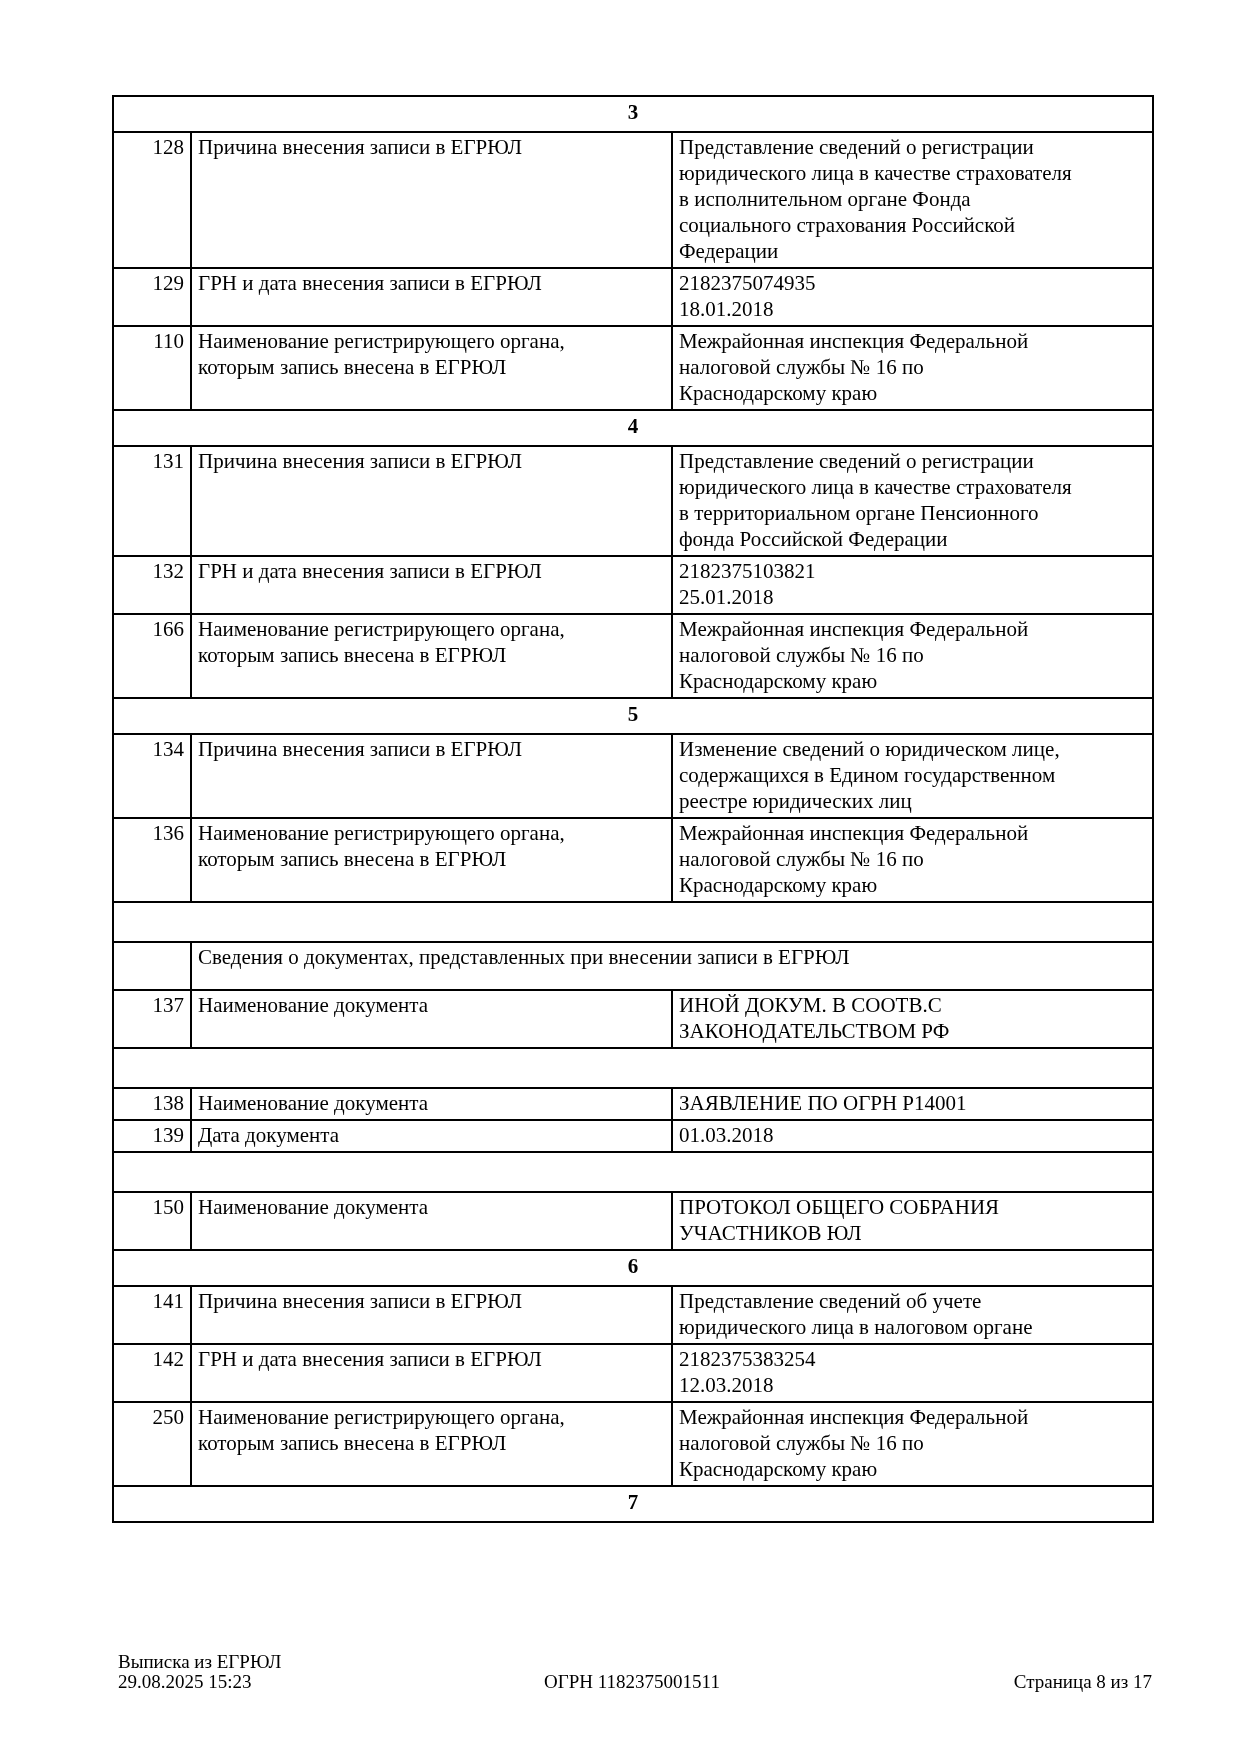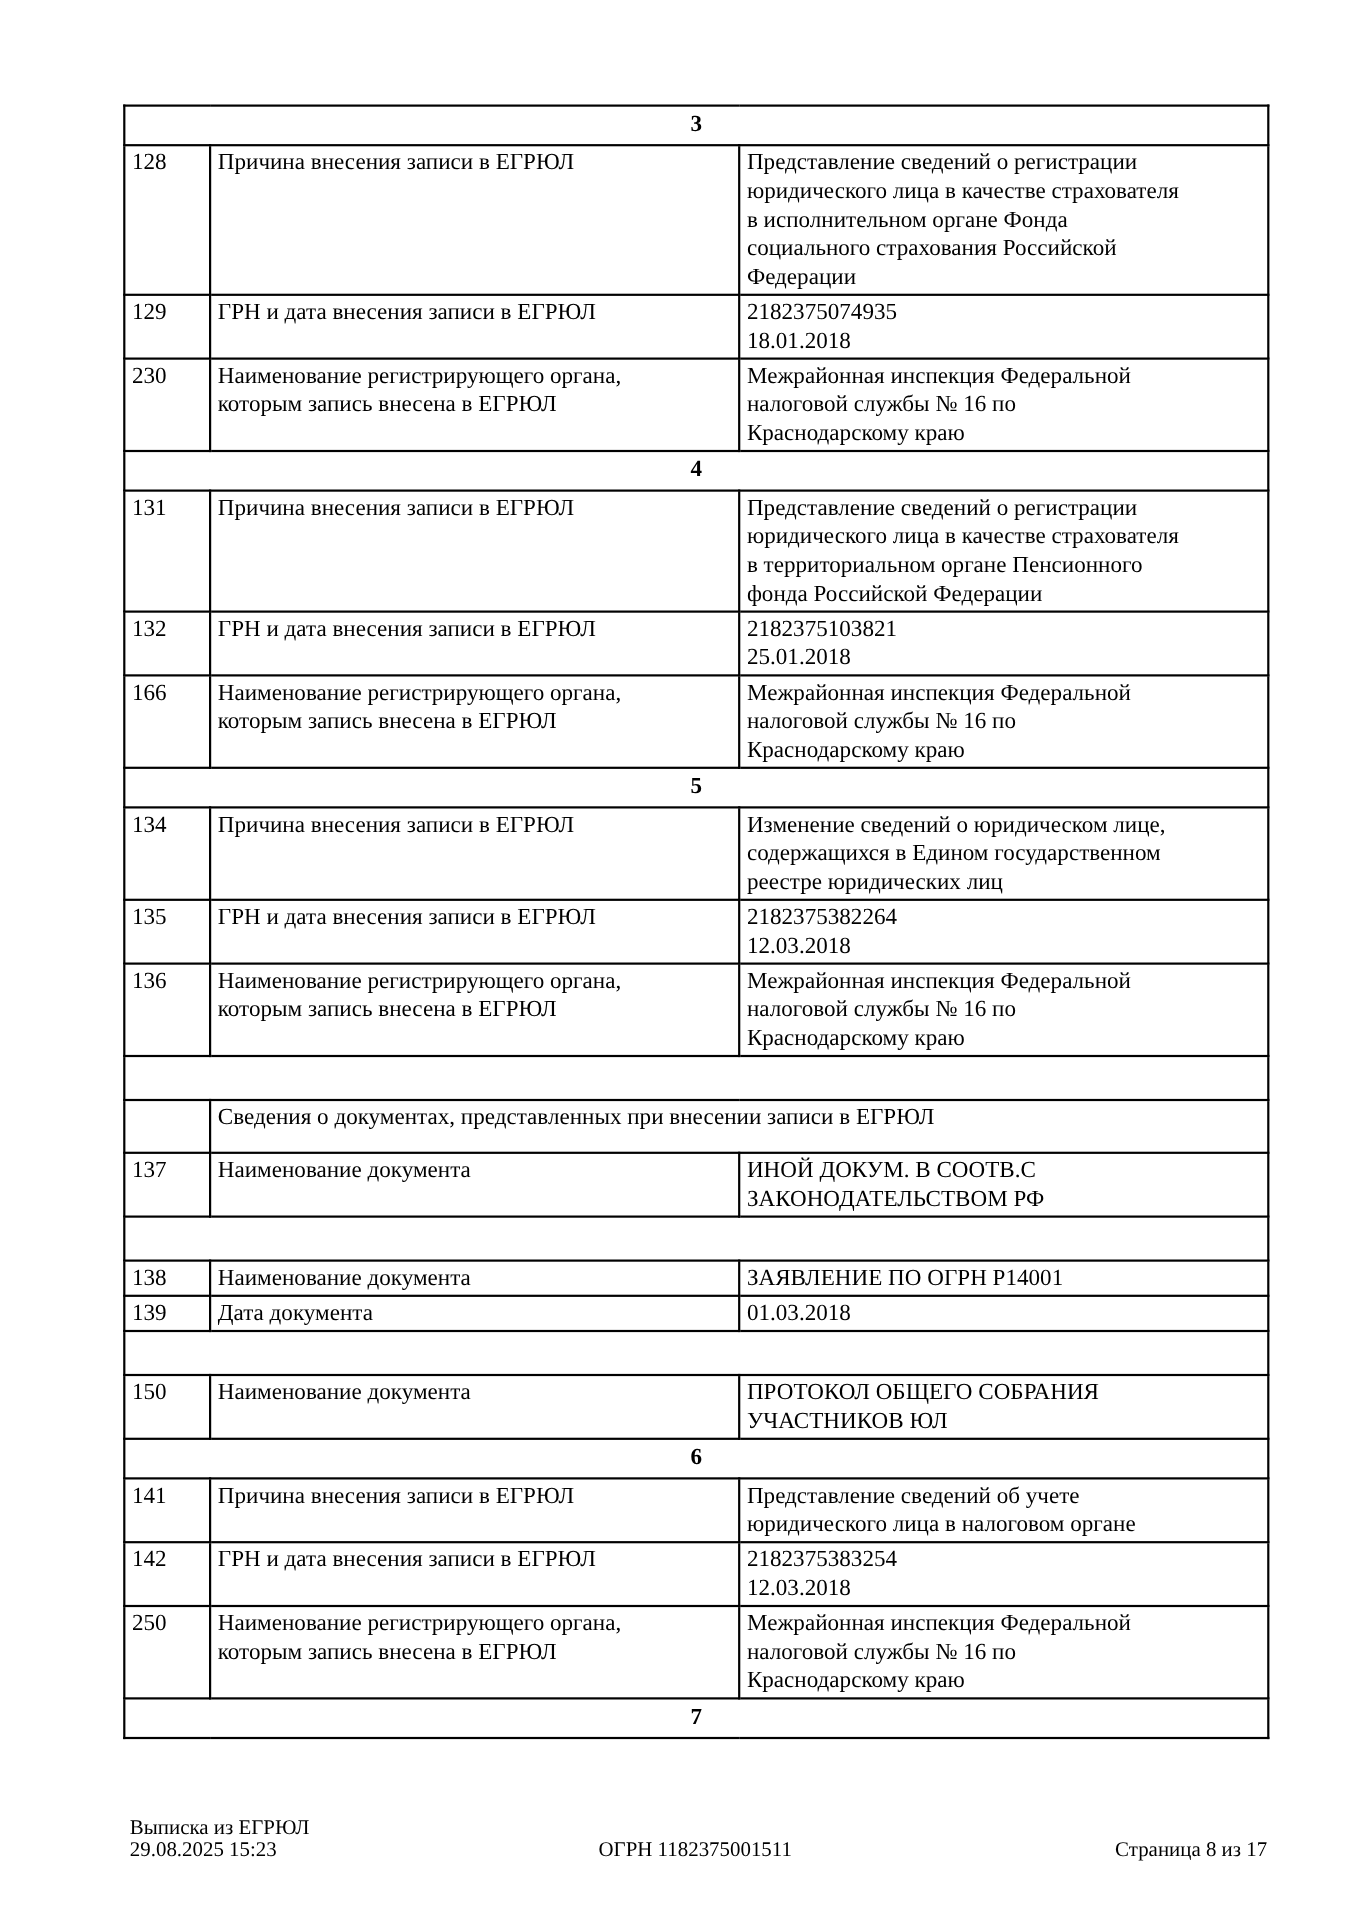--- a/index.html
+++ b/index.html
@@ -31,21 +31,21 @@
   col.c3 { width: 481px; }
   table.doc-table td {
     border: 2px solid #000000;
     vertical-align: top;
     padding: 1px 6px 3px 6px;
     white-space: pre-line;
     overflow: hidden;
     word-wrap: break-word;
   }
   td.num-cell {
-    text-align: left;
+    text-align: right;
     padding-left: 2px;
     padding-right: 2px;
   }
   tr.section td {
     text-align: center;
     font-weight: bold;
     padding-top: 2px;
     padding-bottom: 6px;
     white-space: normal;
   }
@@ -106,21 +106,21 @@
 социального страхования Российской
 Федерации</td>
         </tr>
         <tr class="field">
           <td class="num-cell">129</td>
           <td class="label-cell">ГРН и дата внесения записи в ЕГРЮЛ</td>
           <td class="value-cell">2182375074935
 18.01.2018</td>
         </tr>
         <tr class="field">
-          <td class="num-cell">230</td>
+          <td class="num-cell">110</td>
           <td class="label-cell">Наименование регистрирующего органа,
 которым запись внесена в ЕГРЮЛ</td>
           <td class="value-cell">Межрайонная инспекция Федеральной
 налоговой службы № 16 по
 Краснодарскому краю</td>
         </tr>
         <tr class="section">
           <td class="section-cell" colspan="3">4</td>
         </tr>
         <tr class="field">
@@ -147,26 +147,20 @@
         </tr>
         <tr class="section">
           <td class="section-cell" colspan="3">5</td>
         </tr>
         <tr class="field">
           <td class="num-cell">134</td>
           <td class="label-cell">Причина внесения записи в ЕГРЮЛ</td>
           <td class="value-cell">Изменение сведений о юридическом лице,
 содержащихся в Едином государственном
 реестре юридических лиц</td>
-        </tr>
-        <tr class="field">
-          <td class="num-cell">135</td>
-          <td class="label-cell">ГРН и дата внесения записи в ЕГРЮЛ</td>
-          <td class="value-cell">2182375382264
-12.03.2018</td>
         </tr>
         <tr class="field">
           <td class="num-cell">136</td>
           <td class="label-cell">Наименование регистрирующего органа,
 которым запись внесена в ЕГРЮЛ</td>
           <td class="value-cell">Межрайонная инспекция Федеральной
 налоговой службы № 16 по
 Краснодарскому краю</td>
         </tr>
         <tr class="spacer">

